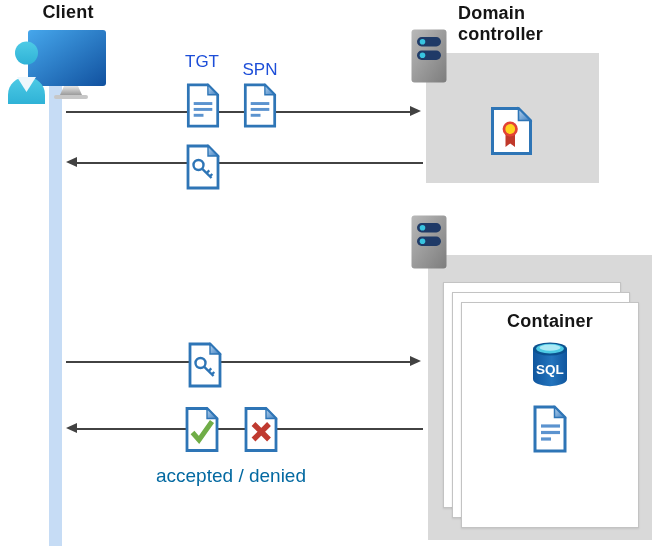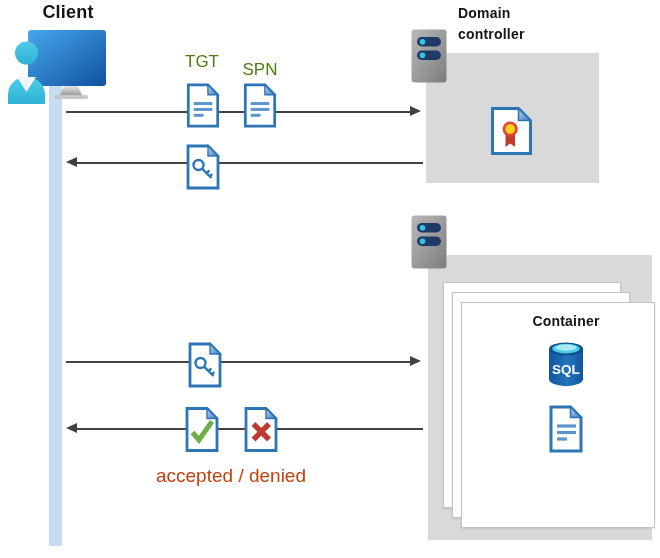--- a/index.html
+++ b/index.html
@@ -1,23 +1,23 @@
 <!DOCTYPE html>
 <html><head>
 <meta charset="utf-8">
 <style>
   html,body{margin:0;padding:0;background:#fff;}
   #canvas{
     position:relative;width:660px;height:558px;background:#fff;overflow:hidden;
     font-family:"Liberation Sans", sans-serif;
   }
   .abs{position:absolute;}
-  .heading{font-weight:700;color:#151515;font-size:14px;line-height:21px;letter-spacing:.2px;}
-  .subtext{color:#4d7c0f;font-size:17px;}
-  .bigtext{color:#c2410c;font-size:19px;}
+  .heading{font-weight:700;color:#151515;font-size:18px;line-height:21px;letter-spacing:.2px;}
+  .subtext{color:#1d4ed8;font-size:17px;}
+  .bigtext{color:#0369a1;font-size:19px;}
   .graybox{background:#d9d9d9;}
   .lifeline{background:#c6dcf5;}
   .hline{height:2px;background:#424242;}
   .arrow-right{width:0;height:0;border-top:5.5px solid transparent;border-bottom:5.5px solid transparent;border-left:11px solid #424242;}
   .arrow-left{width:0;height:0;border-top:5.5px solid transparent;border-bottom:5.5px solid transparent;border-right:11px solid #424242;}
   .card{background:#fff;border:1px solid #c3c3c3;box-shadow:0 1px 2px rgba(0,0,0,.10);}
   .center{text-align:center;}
   svg{display:block;}
 </style>
 </head>
@@ -105,21 +105,21 @@
   <svg class="abs" style="left:411px;top:215px;" width="36" height="54" viewBox="0 0 36 54">
     <rect x="0.5" y="0.5" width="35" height="53" rx="3" fill="url(#gSrv)"></rect>
     <rect x="6" y="8" width="24" height="9.5" rx="4.7" fill="#1f3a67"></rect>
     <circle cx="11.5" cy="12.7" r="2.8" fill="#38c4e0"></circle>
     <rect x="6" y="21.5" width="24" height="9.5" rx="4.7" fill="#1f3a67"></rect>
     <circle cx="11.5" cy="26.2" r="2.8" fill="#38c4e0"></circle>
   </svg>
 
   <div class="abs card" style="left:443px;top:282px;width:176px;height:224px;"></div>
   <div class="abs card" style="left:452px;top:292px;width:176px;height:224px;"></div>
-  <div class="abs card" style="left:461px;top:302px;width:176px;height:224px;padding-left:16px;">
+  <div class="abs card" style="left:461px;top:302px;width:176px;height:224px;">
     <div class="heading center" style="margin-top:8px;">Container</div>
     <svg style="margin:8px auto 0 auto;" width="38" height="48" viewBox="0 0 38 48">
       <path d="M2 9 v30 a17 7.2 0 0 0 34 0 v-30 z" fill="url(#gSql)"></path>
       <ellipse cx="19" cy="9" rx="17" ry="6.6" fill="#0b518f"></ellipse>
       <ellipse cx="19" cy="8.6" rx="13.8" ry="4.9" fill="#4cc9e4"></ellipse>
       <ellipse cx="19" cy="7.6" rx="10.5" ry="3.1" fill="#ace9f5"></ellipse>
       <text x="19" y="34" text-anchor="middle" font-family="Liberation Sans, sans-serif" font-size="13.5" font-weight="700" fill="#ffffff">SQL</text>
     </svg>
     <svg style="margin:16px auto 0 auto;" width="36" height="50" viewBox="0 0 36 50">
       <path d="M3 3 h19.5 l10.5 10.5 v33.5 h-30 z" fill="#ffffff" stroke="#2e75b6" stroke-width="3"></path>

